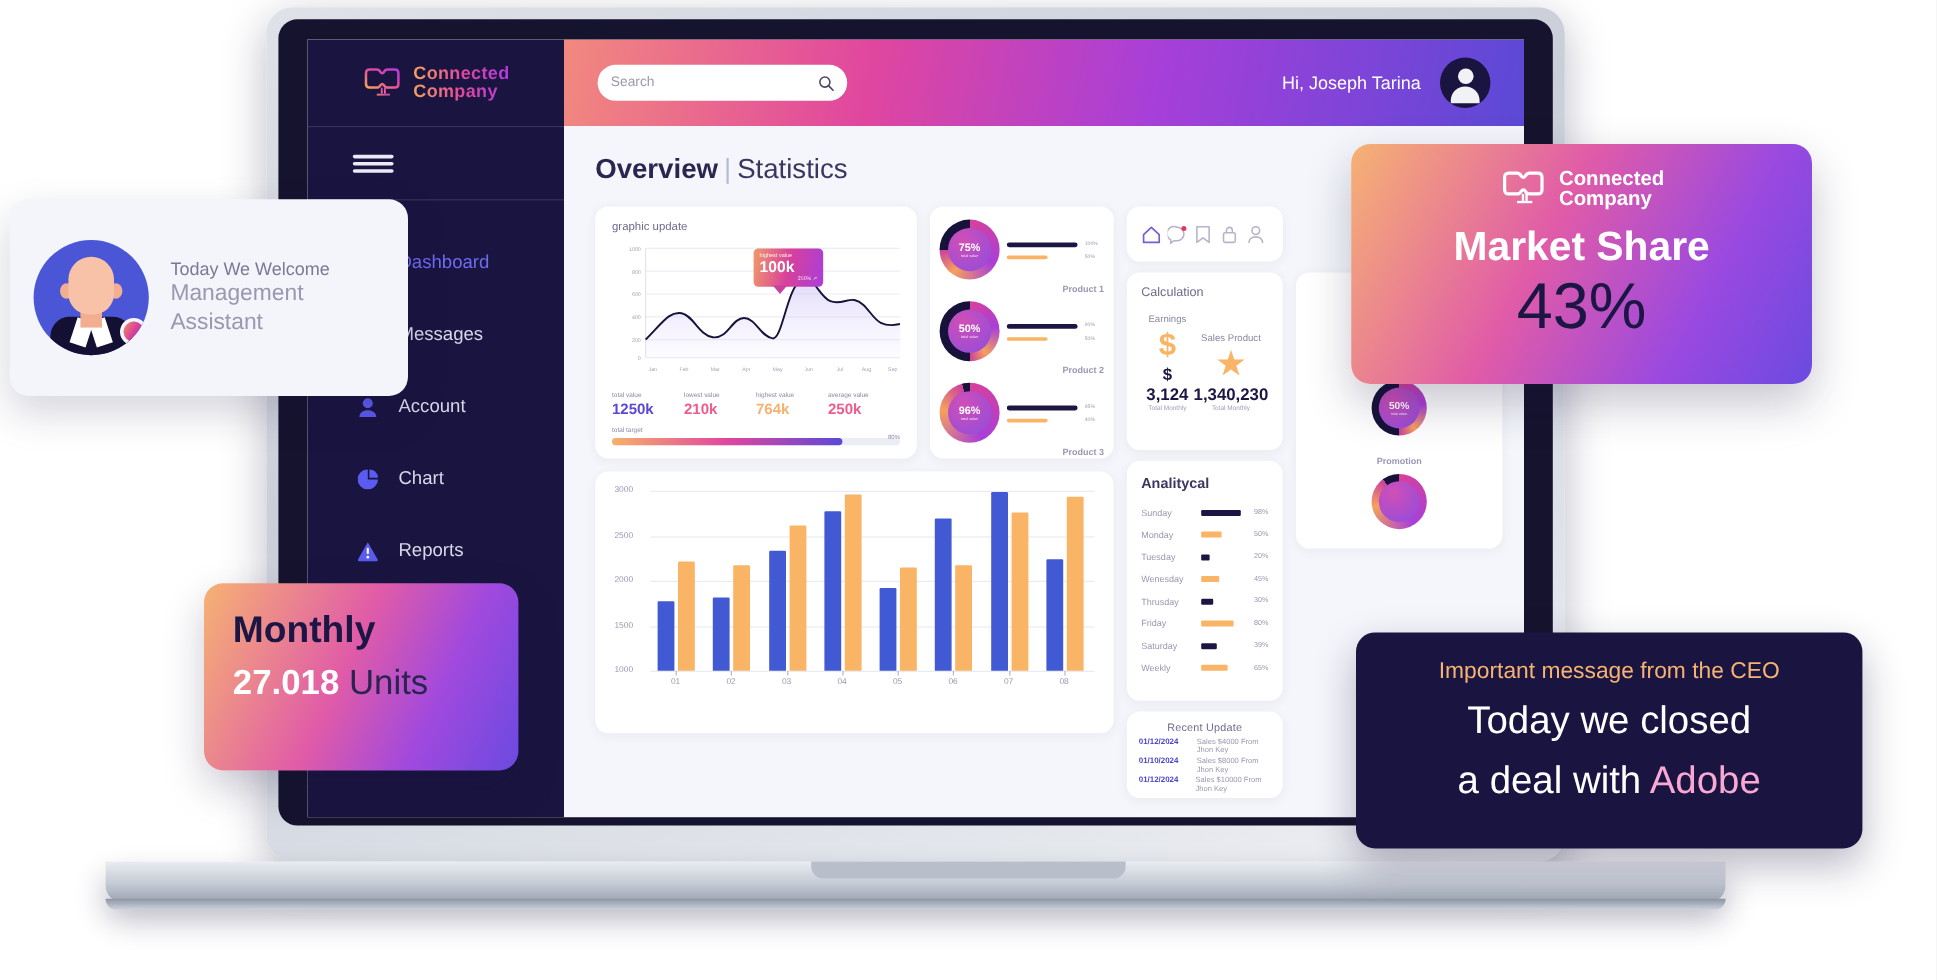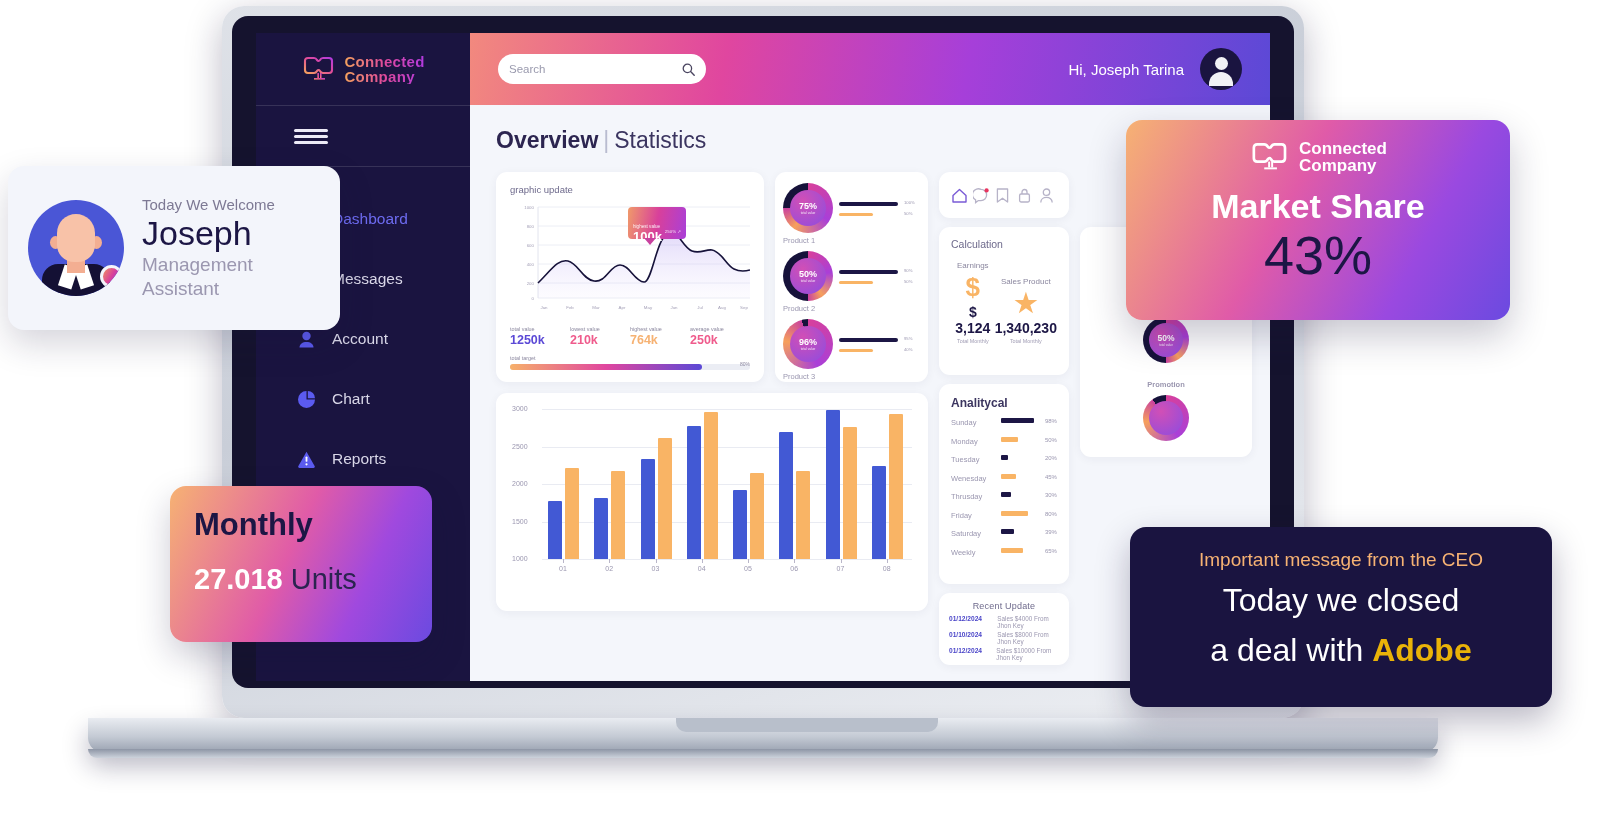--- a/index.html
+++ b/index.html
@@ -115,21 +115,21 @@
 
   .card { background: #fff; border-radius: 11px; box-shadow: 0 2px 10px rgba(35,30,80,.055); }
 
   
   .card-line { height: 210px; padding: 12px 14px 8px; }
   .card-cap { font-size: 9.5px; color: #6e6a8c; }
   .linewrap { position: relative; margin-top: 4px; }
   .tooltip {
     position: absolute; left: 118px; top: 8px; width: 58px; height: 32px;
     border-radius: 4px; background: linear-gradient(100deg,#f09a6a,#d8409b,#a93fd8);
-    color: #fff; padding: 17px 5px 0;
+    color: #fff; padding: 3px 5px 0;
   }
   .tooltip .t1 { font-size: 4.6px; opacity: .9; }
   .tooltip .t2 { font-size: 13px; font-weight: 600; line-height: 15px; }
   .tooltip .t3 { position: absolute; right: 5px; bottom: 5px; font-size: 4.4px; opacity: .85; }
   .tooltip:after {
     content: ""; position: absolute; left: 16px; bottom: -6px;
     border-left: 6px solid transparent; border-right: 6px solid transparent;
     border-top: 7px solid #c8419f;
   }
   .statrow { display: flex; margin-top: 5px; }
@@ -151,21 +151,21 @@
     background: radial-gradient(circle at 35% 30%,#d14fb6,#8d4ce0);
     display: flex; flex-direction: column; align-items: center; justify-content: center; color: #fff;
   }
   .donut .inner .p { font-size: 9px; font-weight: 700; line-height: 10px; }
   .donut .inner .s { font-size: 3.2px; opacity: .85; }
   .prod-lines { flex: 1; padding-top: 2px; }
   .pl-dark { height: 3.5px; background: #1c1645; border-radius: 2px; }
   .pl-orange { height: 3.5px; background: #f9b465; border-radius: 2px; margin-top: 7px; }
   .prod-pcts { width: 16px; font-size: 4.2px; color: #9b97b0; }
   .prod-pcts div:last-child { margin-top: 6px; }
-  .prod-name { font-size: 7.5px; color: #9b97b0; text-align: left; margin: 1px 0 6px 0; }
+  .prod-name { font-size: 7.5px; color: #9b97b0; text-align: right; margin: 1px 0 6px 0; font-weight: bold; }
 
   
   .card-bar { height: 218px; margin-top: 11px; padding: 16px 16px 8px; }
   .bars-area { position: relative; height: 150px; margin-left: 30px; }
   .gridline { position: absolute; left: 0; right: 0; height: 1px; background: #e9ebf2; }
   .ytick { position: absolute; left: -30px; font-size: 7px; color: #9b97b0; transform: translateY(-4px); }
   .bar-group { position: absolute; bottom: 0; display: flex; gap: 3px; align-items: flex-end; }
   .bar { width: 14px; border-radius: 1px 1px 0 0; }
   .bar.b { background: #4259d4; }
   .bar.o { background: #f9b465; }
@@ -183,21 +183,21 @@
   .calc-cols { display: flex; margin-top: 11px; align-items: flex-end; }
   .calc-col { flex: 1; text-align: center; }
   .calc-col .h { font-size: 8px; color: #8b879f; }
   .calc-col .glyph { font-size: 26px; color: #f9b465; font-weight: 700; line-height: 34px; }
   .calc-col .v { font-size: 14px; font-weight: 700; color: #1c1645; }
   .calc-col .f { font-size: 5.4px; color: #a09cb4; margin-top: 2px; }
 
   
   .card-ana { margin-top: 9px; height: 200px; padding: 12px 12px 8px; border-radius: 11px; }
   .ana-title { font-size: 12px; font-weight: 700; color: #3c3660; margin-bottom: 8px; }
-  .ana-row { display: flex; height: 18.5px; }
+  .ana-row { display: flex; align-items: center; height: 18.5px; }
   .ana-day { width: 50px; font-size: 7.5px; color: #9b97b0; }
   .ana-track { flex: 1; height: 5px; position: relative; }
   .ana-fill { height: 5px; border-radius: 1px; }
   .ana-pct { width: 22px; text-align: right; font-size: 6px; color: #9b97b0; }
 
   
   .card-recent { margin-top: 9px; height: 72px; padding: 8px 10px; }
   .recent-title { font-size: 9px; color: #6e6a8c; text-align: center; margin-bottom: 4px; letter-spacing:.2px;}
   .recent-row { display: flex; gap: 8px; margin-bottom: 2px; }
   .recent-date { font-size: 6.6px; font-weight: 700; color: #4a45c8; width: 52px; }
@@ -249,31 +249,31 @@
   .m-logo-name { font-size: 17px; line-height: 17px; font-weight: 700; color: #fff; text-align: left; }
   .m-title { font-size: 34px; font-weight: 700; color: #fff; margin-top: 12px; line-height: 40px; }
   .m-val { font-size: 54px; color: #1c1645; line-height: 58px; font-weight: 400; }
 
   .fc-monthly {
     left: 170px; top: 486px; width: 262px; height: 156px;
     background: linear-gradient(115deg,#f6b273 0%,#e05ba8 45%,#a049de 72%,#6b4ae0 100%);
     box-shadow: 0 14px 34px rgba(25,20,60,.22); padding: 20px 24px;
   }
   .mo-t { font-size: 31px; font-weight: 700; color: #1c1645; line-height: 37px; }
-  .mo-v { font-size: 29px; color: #2b2450; margin-top: 20px; }
+  .mo-v { font-size: 29px; color: #2b2450; margin-top: 10px; }
   .mo-v b { color: #fff; font-weight: 700; }
 
   .fc-ceo {
     left: 1130px; top: 527px; width: 422px; height: 180px;
     background: #1a1440; box-shadow: 0 14px 34px rgba(25,20,60,.30);
     text-align: center; padding-top: 22px;
   }
   .ceo-1 { font-size: 19px; color: #f6b273; }
   .ceo-2 { font-size: 32px; color: #fff; line-height: 42px; margin-top: 8px; }
-  .ceo-2 b { color: #eab308; font-weight: 700; }
+  .ceo-2 b { color: #f9a8d4; font-weight: 400; }
 </style>
 </head>
 <body>
 
 <div id="stage">
 
   <div class="laptop-body"></div>
   <div class="laptop-bezel"></div>
   <div class="laptop-base"></div>
   <div class="laptop-notch"></div>
@@ -753,21 +753,20 @@
         <div class="collar-l"></div>
         <div class="collar-r"></div>
       <div class="neck"></div>
         <div class="ear-l"></div>
         <div class="ear-r"></div>
         <div class="face"></div>
       <div class="w-badge"></div>
     </div>
     <div class="w-text">
       <div class="w1">Today We Welcome</div>
-      <div class="w2">Joseph</div>
       <div class="w3">Management</div>
       <div class="w3">Assistant</div>
     </div>
   </div>
 
   <div class="float fc-market">
     <div class="m-logo">
       <svg width="42" height="30" viewBox="0 0 36 26">
         <path d="M4 5 q0-3 3-3 h6 q2 0 3 2 q1.6 2 3 0 q1-2 3-2 h6 q3 0 3 3 v9 q0 3-3 3 h-6 q-2 0-3-2 q-1.4-2-3 0 q-1 2-3 2 H7 q-3 0-3-3 z" fill="none" stroke="#ffffff" stroke-width="2.3"></path>
         <rect x="16.4" y="17" width="1.7" height="5" fill="#fff"></rect>

